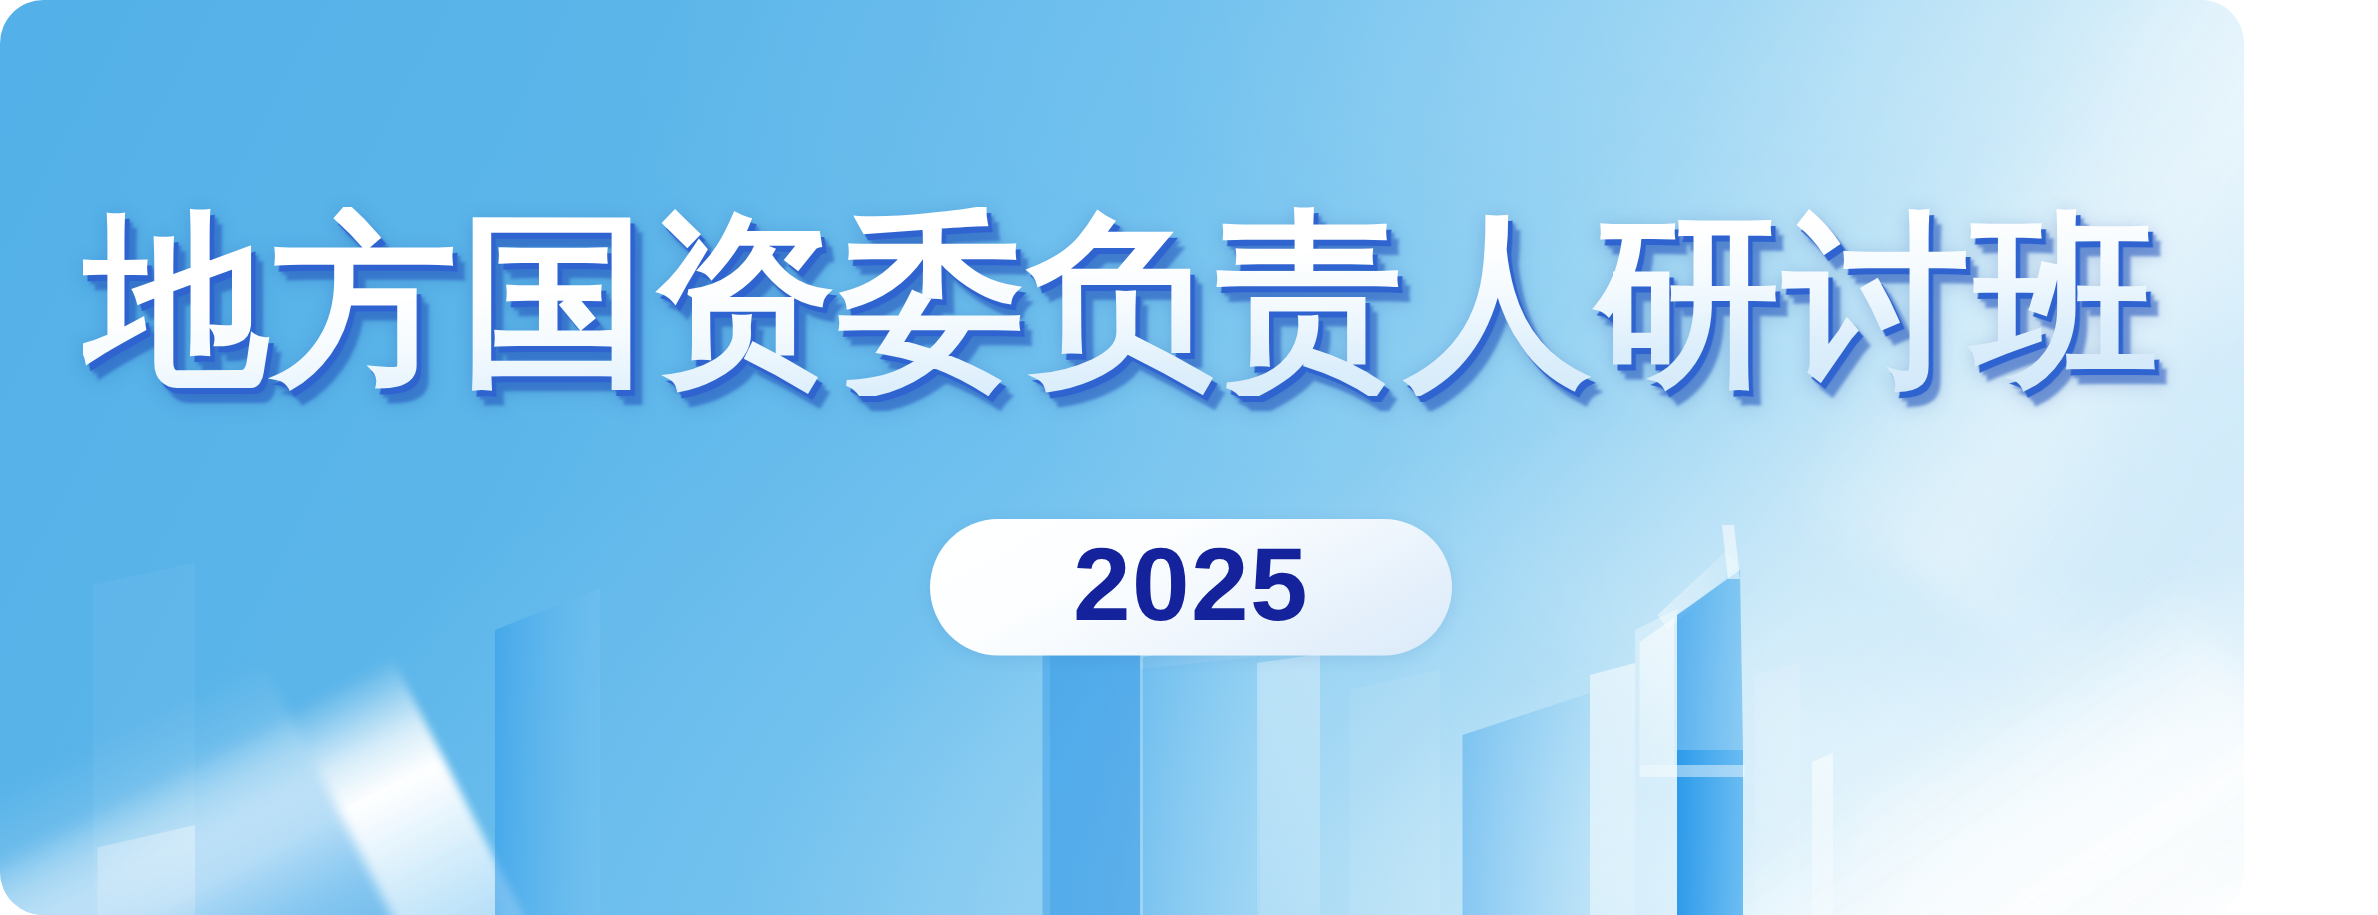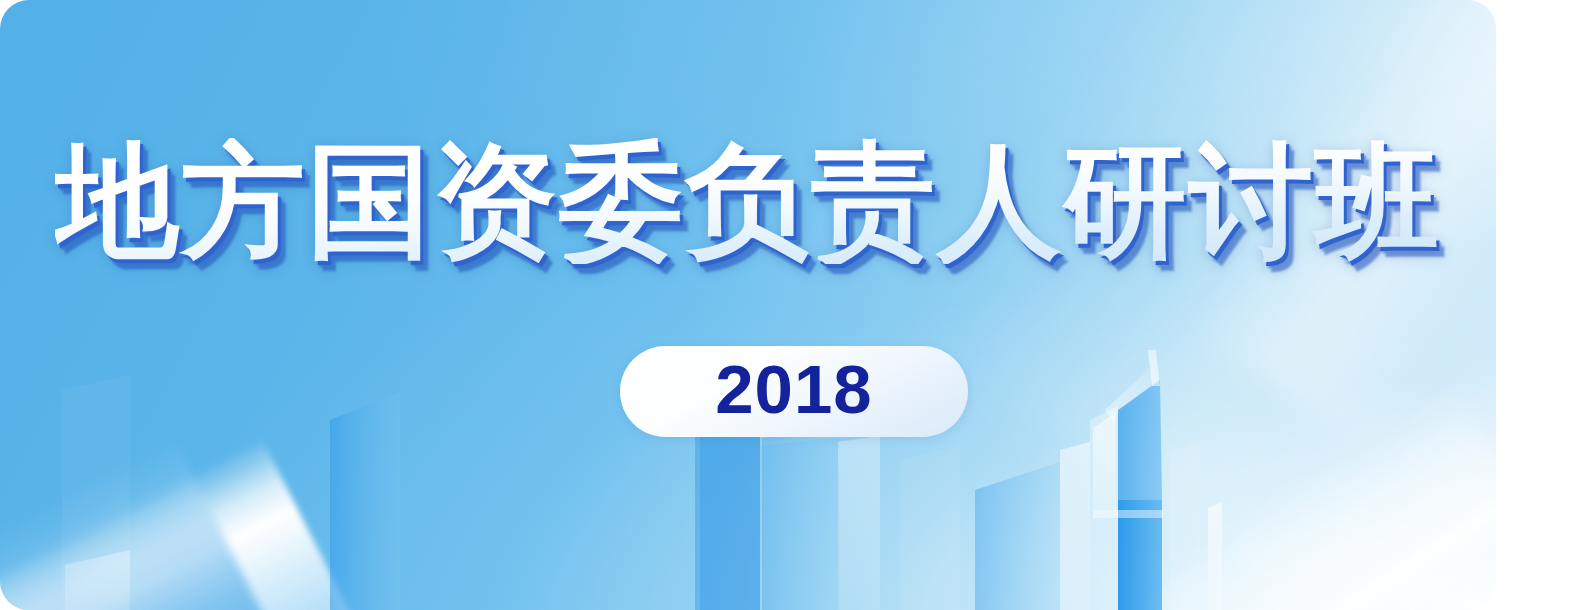--- a/index.html
+++ b/index.html
@@ -264,16 +264,16 @@
 
     <path d="M900 110 L960 96 L960 260 L900 260 Z" fill="#ffffff" opacity="0.07"></path>
     <path d="M1240 180 L1300 170 L1300 260 L1240 260 Z" fill="#ffffff" opacity="0.06"></path>
   </svg>
 
   <div class="title-wrap">
     <span class="title">地方国资委负责人研讨班</span>
   </div>
 
   <div class="badge">
-    <span class="badge-text">2018</span>
+    <span class="badge-text">2025</span>
   </div>
 
 </div>
 
 </body></html>

